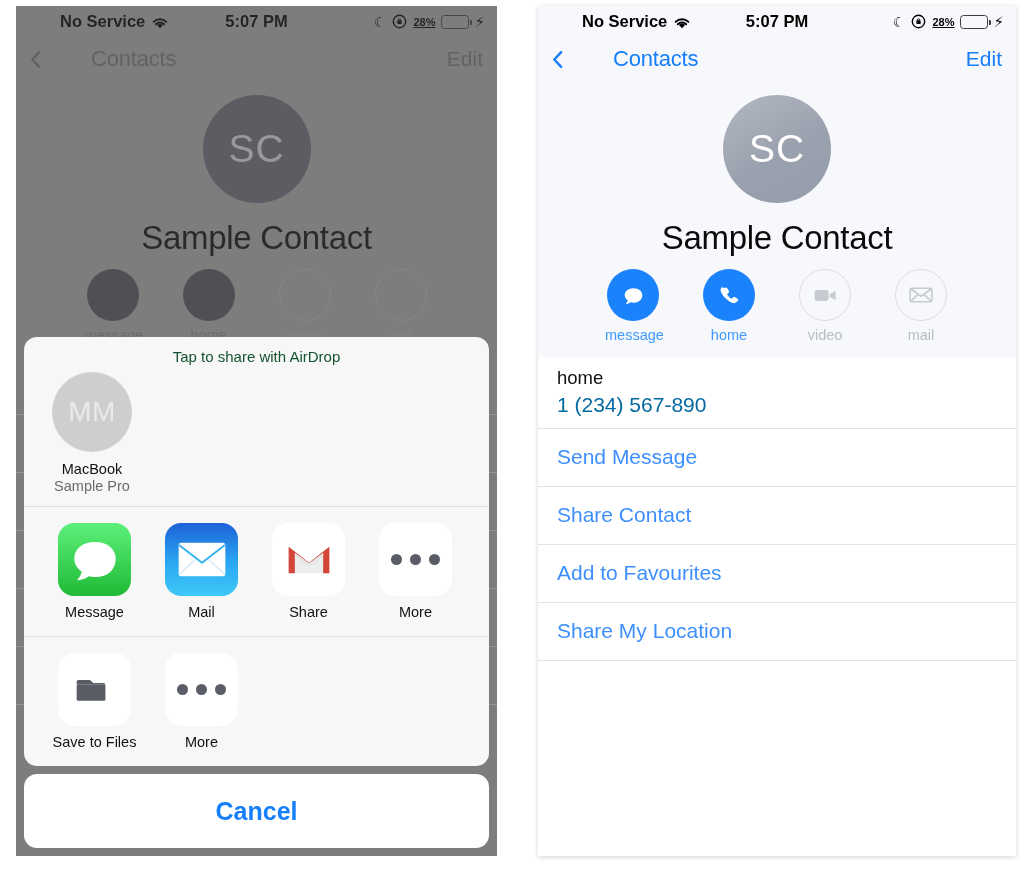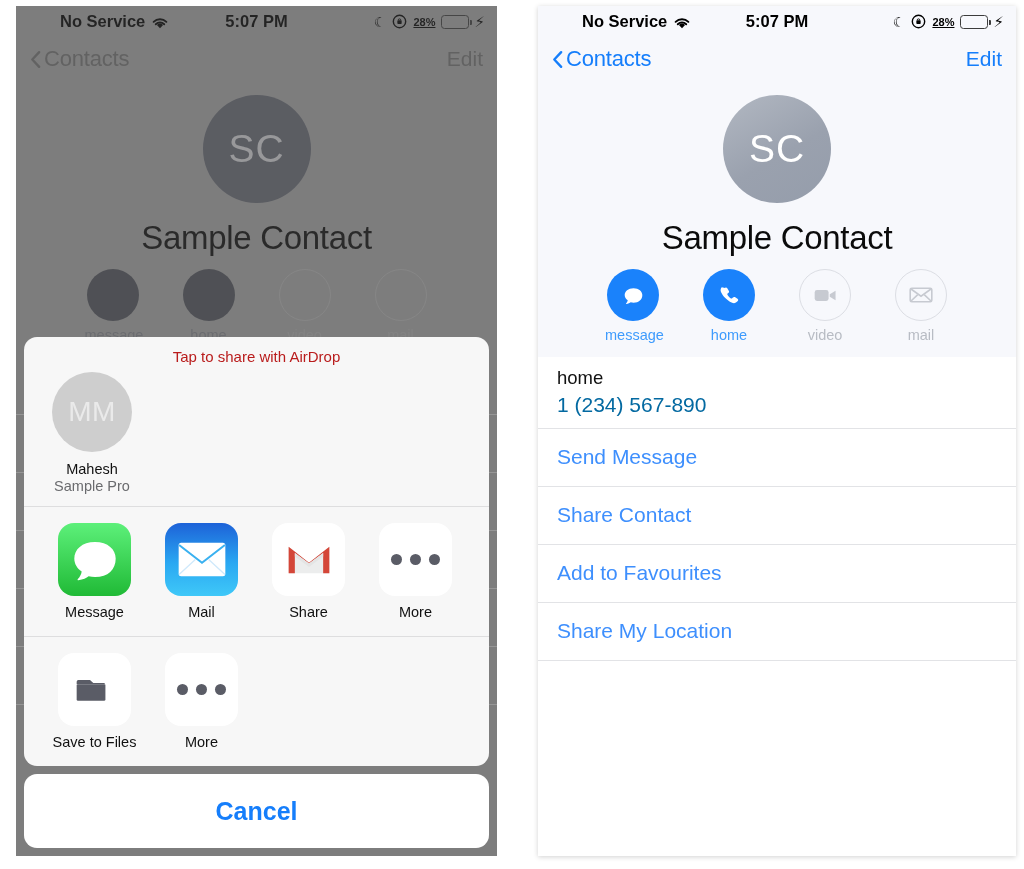--- a/index.html
+++ b/index.html
@@ -54,21 +54,21 @@
 
   
   .navbar {
     height: 44px; display: flex; align-items: center;
     padding: 0 14px; position: relative;
   }
   .nav-back { display: flex; align-items: center; gap: 3px; cursor: pointer; }
   .chev {
     width: 11px; height: 19px; flex: none;
   }
-  .nav-back-label { font-size: 22px; letter-spacing: -0.2px; }
+  .nav-back-label { font-size: 22px; letter-spacing: -0.2px; margin-left: 47px; }
   .nav-edit { margin-left: auto; font-size: 21px; }
 
   
   .contact-head { text-align: center; padding-top: 14px; }
   .avatar {
     width: 108px; height: 108px; border-radius: 50%;
     margin: 0 auto;
     display: flex; align-items: center; justify-content: center;
     font-size: 39px; letter-spacing: 1px;
   }
@@ -117,21 +117,21 @@
   
   .sheet {
     position: absolute; left: 8px; right: 8px; bottom: 8px;
     z-index: 20;
     display: flex; flex-direction: column; gap: 8px;
   }
   .sheet-card {
     background: #f7f7f7; border-radius: 13px; overflow: hidden;
   }
   .sheet-title {
-    text-align: center; font-size: 15px; color: #b91c1c;
+    text-align: center; font-size: 15px; color: #14532d;
     padding: 11px 0 7px;
   }
   
   .airdrop { padding: 0 0 12px 0; border-bottom: 1px solid #dededf; }
   .airdrop-target {
     width: 112px; text-align: center; margin-left: 12px; cursor: pointer;
   }
   .ad-avatar {
     width: 80px; height: 80px; border-radius: 50%;
     background: #cecece; margin: 0 auto 9px;
@@ -259,21 +259,21 @@
       <div class="dim-overlay"></div>
 
       <div class="sheet">
 
         <div class="sheet-card">
 
           <div class="airdrop">
             <div class="sheet-title">Tap to share with AirDrop</div>
             <div class="airdrop-target">
               <div class="ad-avatar">MM</div>
-              <div class="ad-name">Mahesh</div>
+              <div class="ad-name">MacBook</div>
               <div class="ad-sub">Sample Pro</div>
             </div>
           </div>
 
           <div class="icon-row apps">
 
             <div class="icon-cell">
               <div class="app-tile" style="background:linear-gradient(180deg,#5df07a 0%,#20ba36 100%)">
                 <svg viewBox="0 0 60 60" width="54" height="54">
                   <path d="M30 10 C15.5 10 7 18.4 7 28.3 c0 5.9 3.1 11.1 8.2 14.4 -.5 3.3 -2 6.1 -4.3 8.3 -.6.6 -.2 1.6 .7 1.5 5.2 -.6 8.9 -2.6 11.3 -4.4 2.3 .6 4.7 .9 7.1 .9 14.5 0 23 -8.4 23 -20.7 C53 18.4 44.5 10 30 10 Z" fill="#fff"></path>

